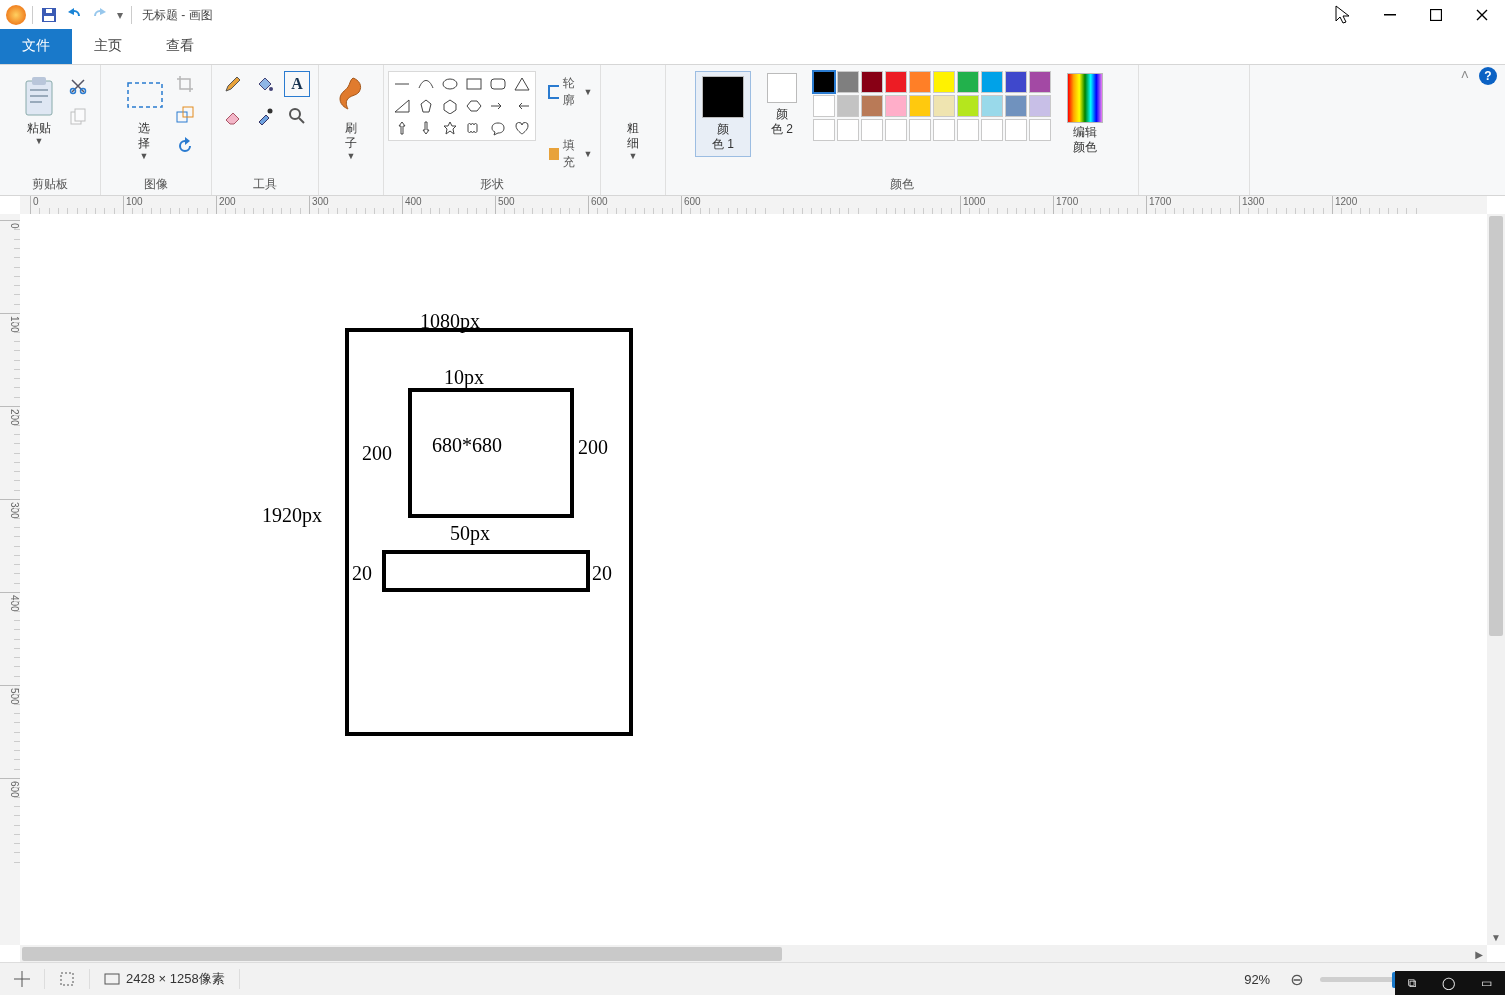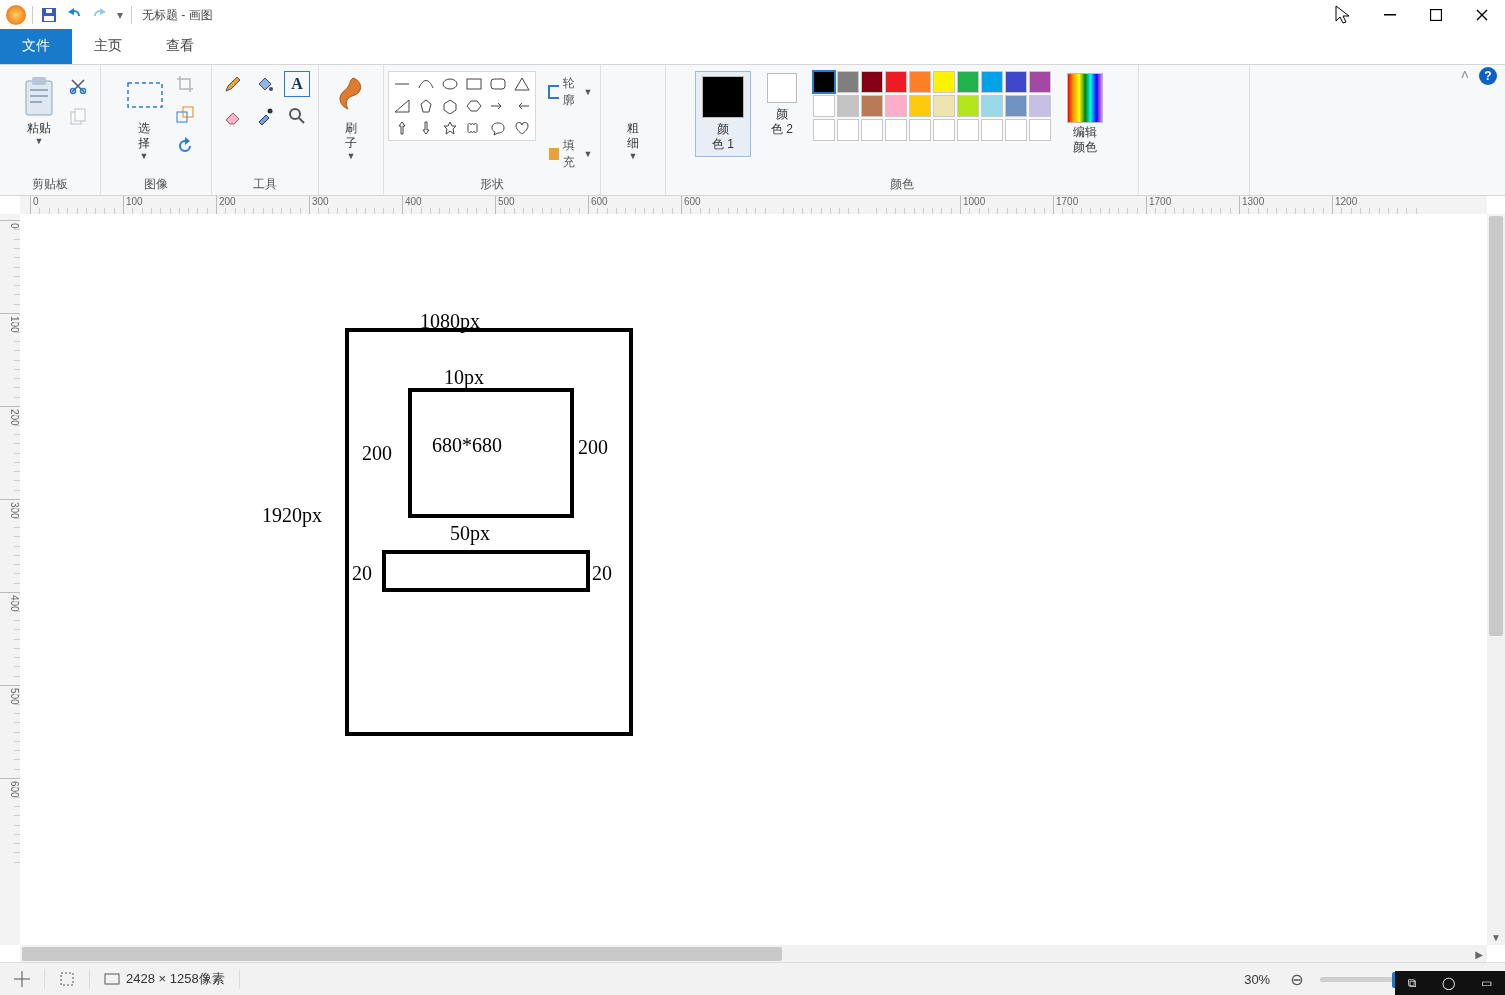--- a/index.html
+++ b/index.html
@@ -703,21 +703,21 @@
   <div class="sep"></div>
   <div class="seg">
     <svg width="16" height="16">
         <rect x="1" y="3" width="14" height="10" fill="none" stroke="#555"></rect>
       </svg>
     <span>2428 × 1258像素</span>
   </div>
   <div class="sep"></div>
   <div class="spacer"></div>
   <div class="seg">
-      <span>30%</span>
+      <span>92%</span>
     </div>
   <div class="seg" style="padding:0 6px">
     <span style="font-size:16px;color:#555">⊖</span>
     <div class="zoom-slider">
         <div class="knob"></div>
       </div>
     <span style="font-size:16px;color:#555">⊕</span>
   </div>
 </div>
 

